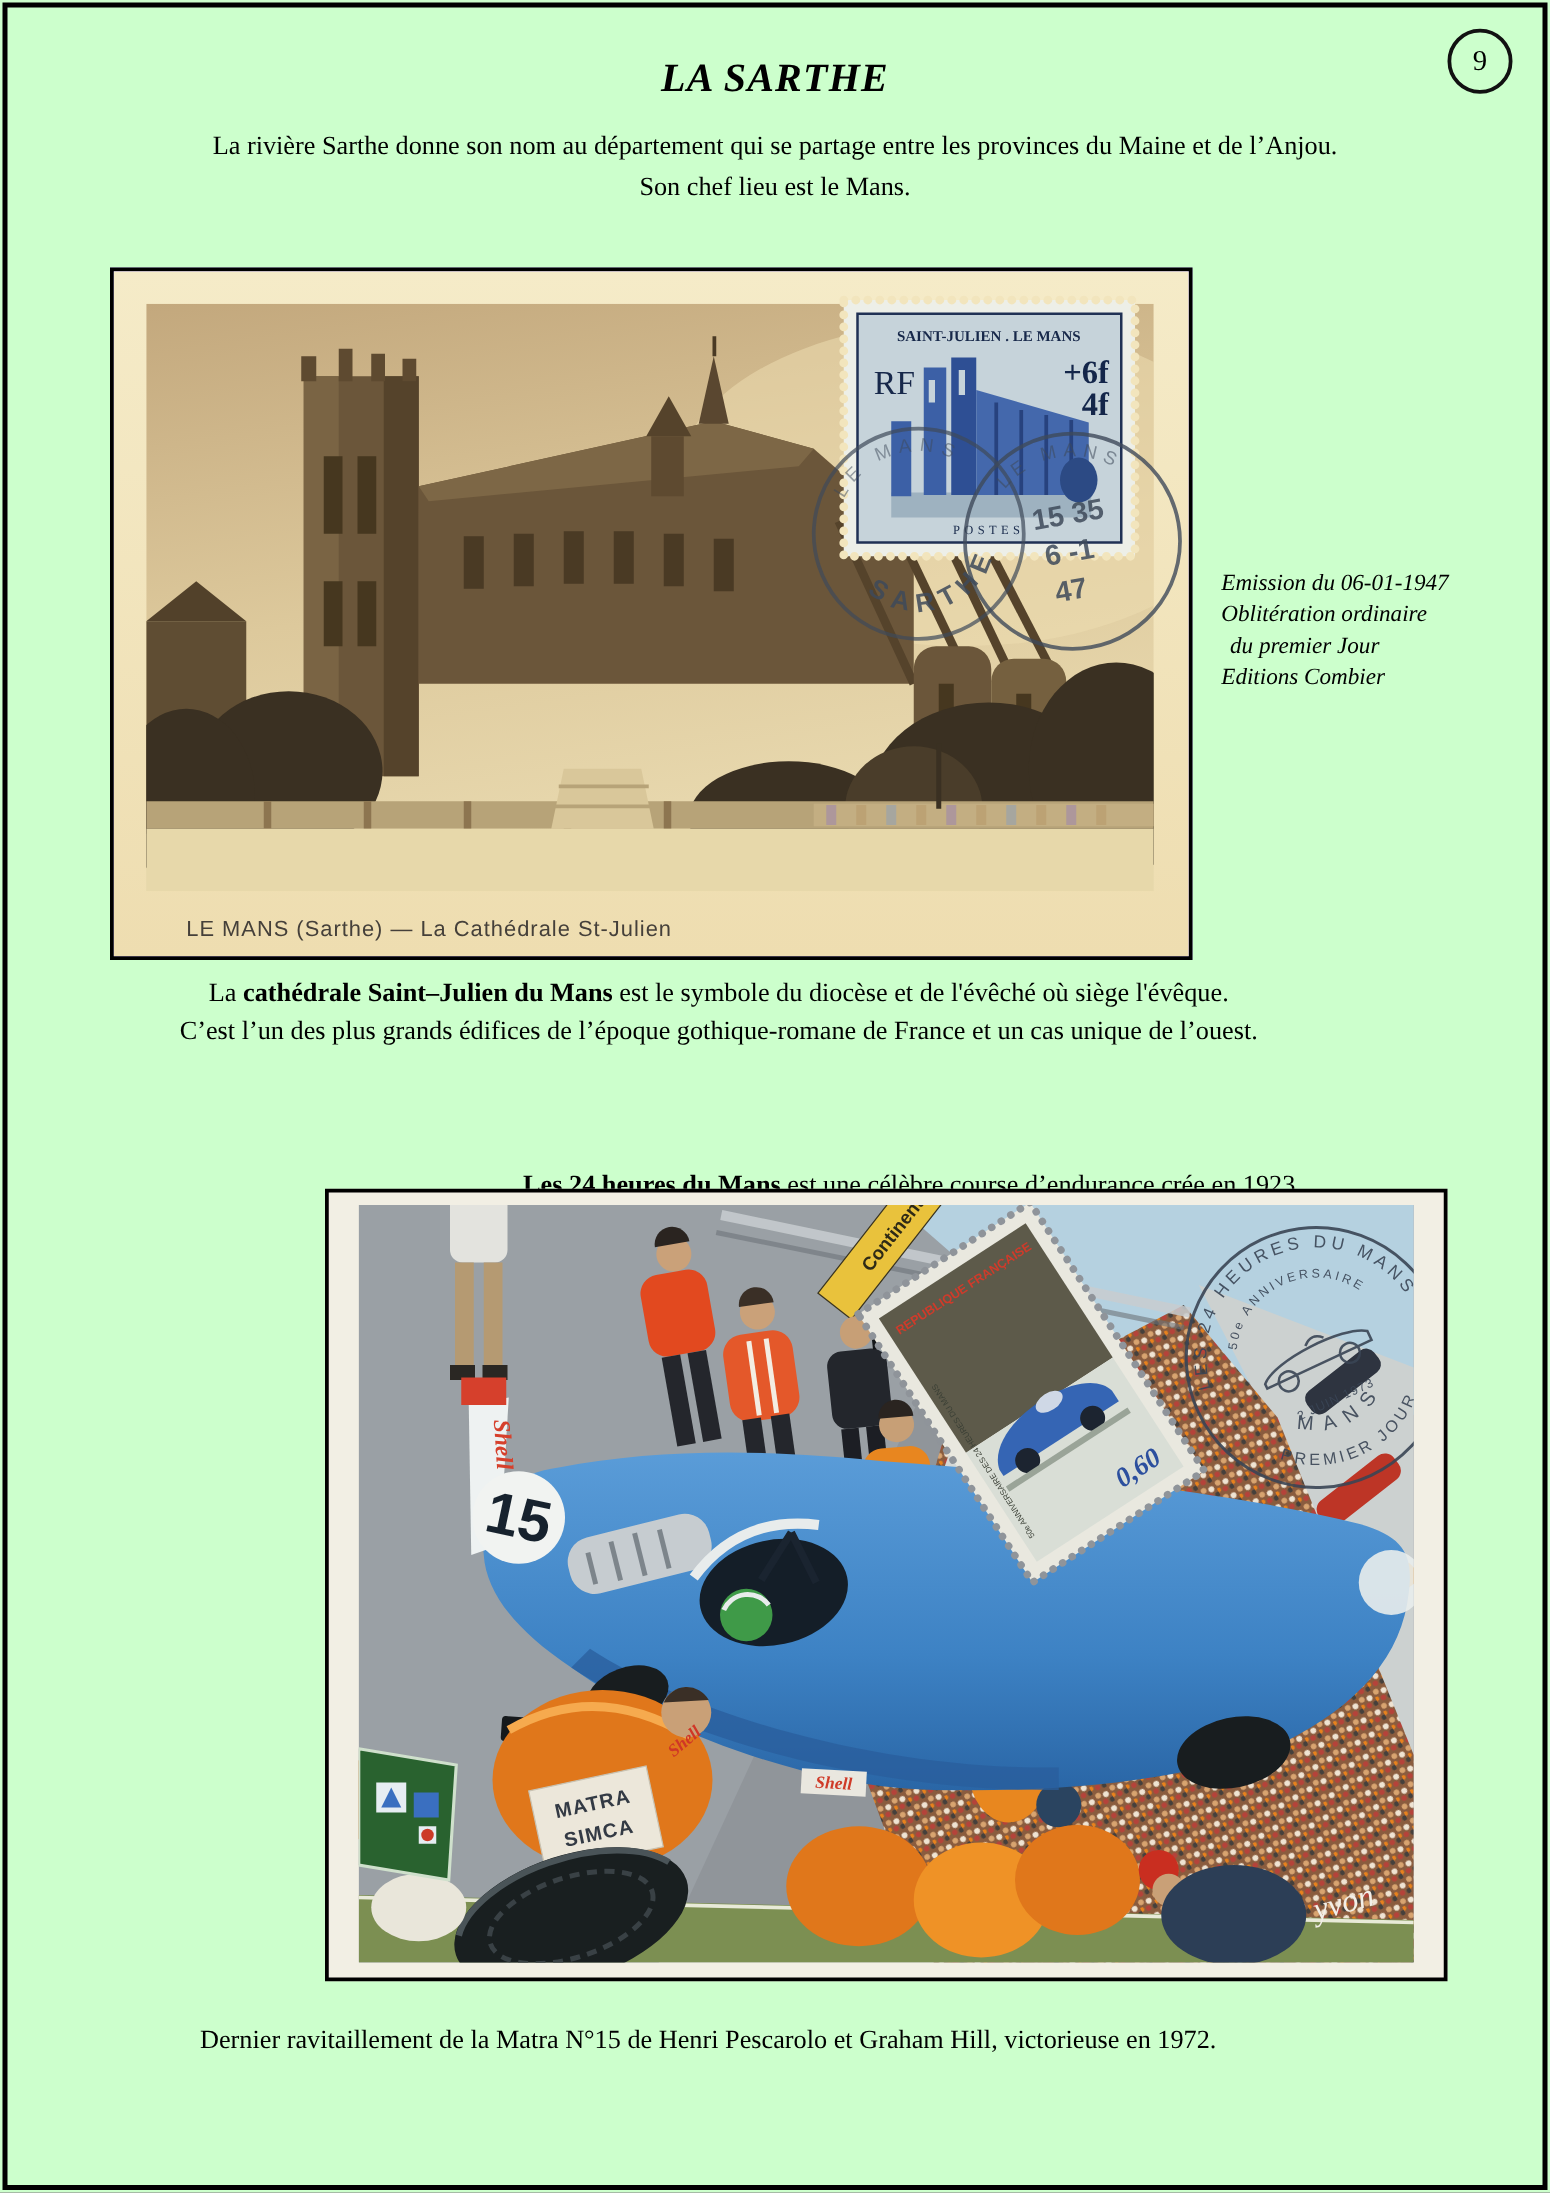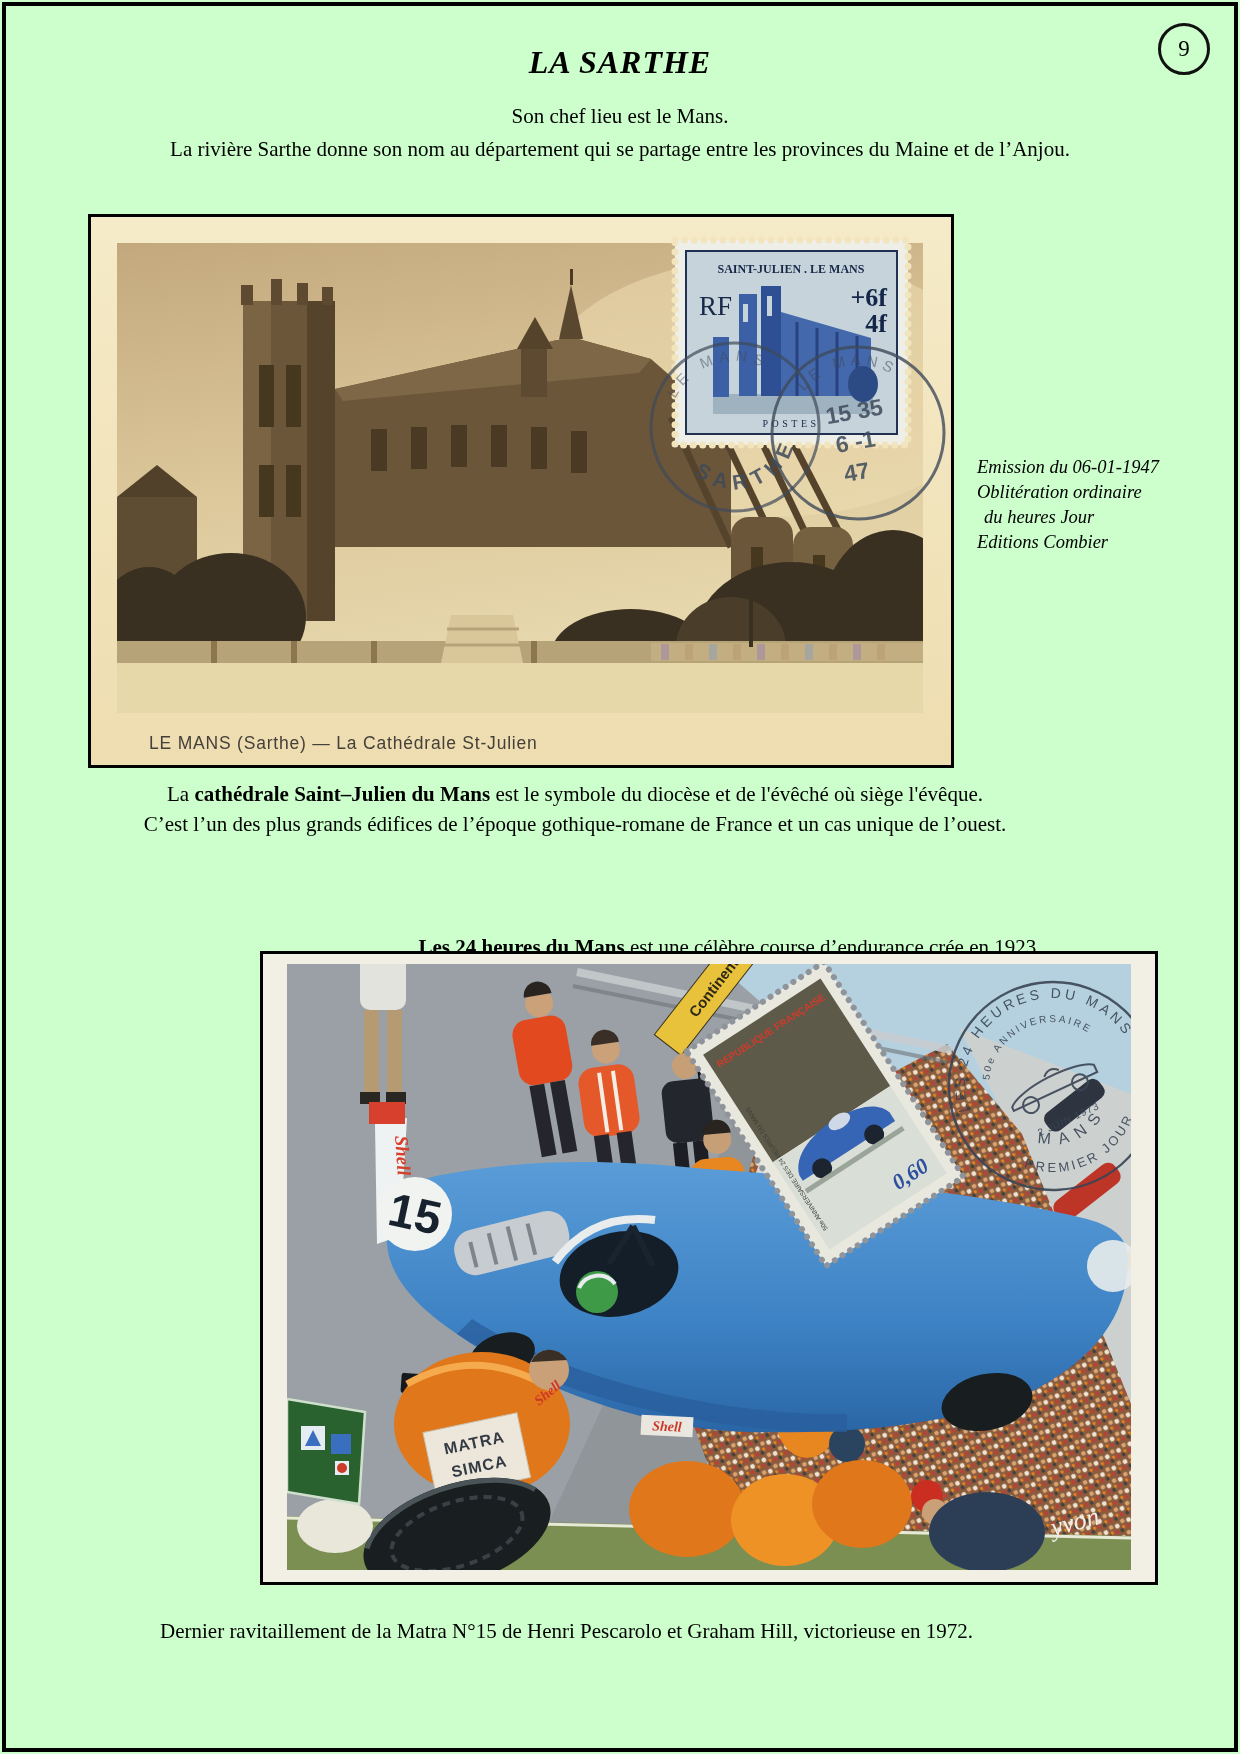--- a/index.html
+++ b/index.html
@@ -30,22 +30,22 @@
 <div class="page">
   <div class="page-frame"></div>
 
   <div class="page-number">
     <span>9</span>
   </div>
 
   <div class="title">LA SARTHE</div>
 
   <div class="intro">
+    <div>La rivière Sarthe donne son nom au département qui se partage entre les provinces du Maine et de l’Anjou.</div>
     <div>Son chef lieu est le Mans.</div>
-    <div>La rivière Sarthe donne son nom au département qui se partage entre les provinces du Maine et de l’Anjou.</div>
   </div>
 
   <div class="fig1">
   <svg width="860" height="548" viewBox="0 0 860 548">
     <defs>
       <linearGradient id="f1sky" x1="0" y1="0" x2="0.25" y2="1">
         <stop offset="0" stop-color="#c3a87d"></stop>
             <stop offset="0.55" stop-color="#ddc99c"></stop>
         <stop offset="1" stop-color="#e9dab0"></stop>
       </linearGradient>
@@ -196,21 +196,21 @@
       </g>
     </g>
 
     <text x="58" y="532" font-family="Liberation Sans, sans-serif" font-size="17.5" letter-spacing="0.8" fill="#45403a">LE MANS (Sarthe) — La Cathédrale St-Julien</text>
   </svg>
   </div>
 
   <div class="note1">
     <div>Emission du 06-01-1947</div>
     <div>Oblitération ordinaire</div>
-    <div class="ind">du heures Jour</div>
+    <div class="ind">du premier Jour</div>
     <div>Editions Combier</div>
   </div>
 
   <div class="para1">
     <div><span>La </span><b>cathédrale Saint–Julien du Mans</b><span> est le symbole du diocèse et de l'évêché où siège l'évêque.</span></div>
     <div>C’est l’un des plus grands édifices de l’époque gothique-romane de France et un cas unique de l’ouest.</div>
   </div>
 
   <div class="para2"><b>Les 24 heures du Mans</b><span> est une célèbre course d’endurance crée en 1923.</span></div>
 

